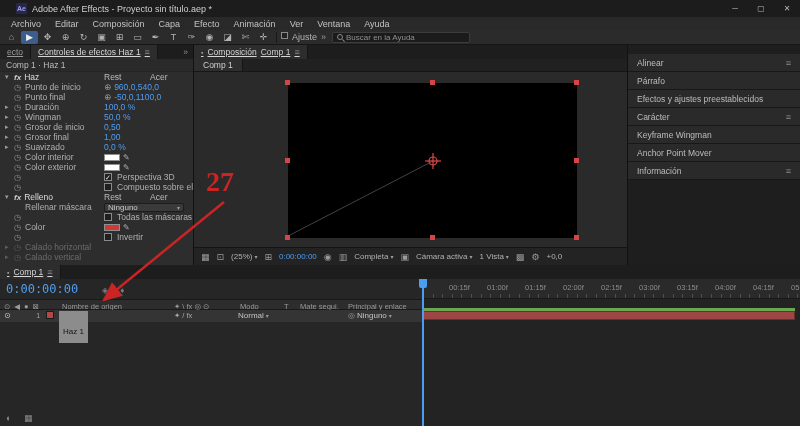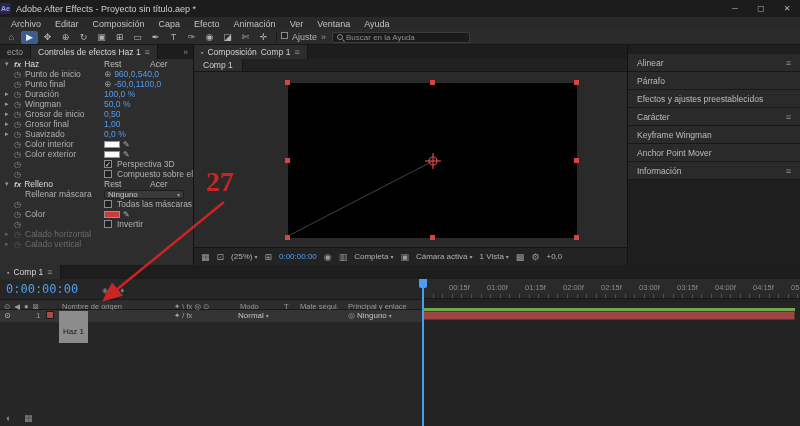--- a/index.html
+++ b/index.html
@@ -2,21 +2,21 @@
 <html><head>
 <meta charset="utf-8">
 <style>
   * { margin:0; padding:0; box-sizing:border-box; }
   html,body { width:800px; height:426px; }
   body { position:relative; overflow:hidden; background:#1e1e1e; color:#c6c6c6;
          font-family:"Liberation Sans","DejaVu Sans",sans-serif; font-size:10px; }
 
   
   #titlebar { position:absolute; left:0; top:0; width:800px; height:17px; background:#1c1c1c;
-    display:flex; align-items:center; gap:5px; padding-left:0; font-size:9px; color:#cfcfcf; }
+    display:flex; align-items:center; gap:5px; padding-left:16px; font-size:9px; color:#cfcfcf; }
   #ae-icon { width:11px; height:11px; background:#27274e; color:#9f9fe8; font-size:7px; font-weight:bold;
     display:flex; align-items:center; justify-content:center; border-radius:1px; flex:none; }
   #win-controls { margin-left:auto; display:flex; height:100%; }
   .win-btn { width:26px; display:flex; align-items:center; justify-content:center; color:#b5b5b5; font-size:8px; }
 
   
   #menubar { position:absolute; left:0; top:17px; width:800px; height:13px; background:#292929;
     display:flex; align-items:center; padding-left:4px; font-size:9px; color:#c2c2c2; }
   .menu-item { padding:0 7px; white-space:nowrap; }
 
@@ -37,21 +37,21 @@
     display:flex; align-items:center; padding:0 4px; gap:3px; margin-right:4px; }
   #search-glass { width:6px; height:6px; border:1px solid #8a8a8a; border-radius:50%; position:relative; flex:none; }
   #search-glass::after { content:""; position:absolute; width:3px; height:1px; background:#8a8a8a;
     transform:rotate(45deg); left:4px; top:5px; }
   #search-input { flex:1; background:transparent; border:none; outline:none; color:#bbbbbb; font-size:8px; font-family:inherit; min-width:0; }
   #search-input::placeholder { color:#8f8f8f; }
 
   
   .panel-tabs { height:14px; background:#1d1d1d; display:flex; align-items:stretch; font-size:8.5px; }
   .ptab { display:flex; align-items:center; gap:4px; padding:0 7px; background:#232323; color:#9a9a9a;
-    border-right:1px solid #151515; white-space:nowrap; }
+    border-right:1px solid #151515; white-space:nowrap;text-decoration:underline; }
   .ptab.active { background:#2d2d2d; color:#d6d6d6; }
   .ham { color:#8d8d8d; font-size:9px; }
   .tab-overflow { margin-left:auto; color:#8d8d8d; padding:0 5px; display:flex; align-items:center; }
   .tab-icon { color:#9a9a9a; font-size:7px; }
   .comp-name { color:#cfcfcf; }
   .caret { font-size:6px; color:#9a9a9a; }
 
   
   #effects-panel { position:absolute; left:0; top:45px; width:194px; height:220px; background:#2d2d2d;
     border-right:1px solid #111; overflow:hidden; }
@@ -187,20 +187,21 @@
 
 <div id="effects-panel">
   <div class="panel-tabs">
     <span class="ptab">ecto</span>
     <span class="ptab active">
       <span>Controles de efectos Haz 1</span>
       <span class="ham">≡</span>
     </span>
     <span class="tab-overflow">»</span>
   </div>
+  <div id="ec-breadcrumb">Comp 1 · Haz 1</div>
   <div id="ec-rows">
       <div class="ec-row">
         <span class="twirl">▾</span>
         <span class="fx-badge">fx</span>
         <span class="ec-name">Haz</span>
         <span class="ec-reset">Rest</span>
         <span class="ec-about">Acer</span>
       </div>
       <div class="ec-row">
         <span class="twirl"></span>

